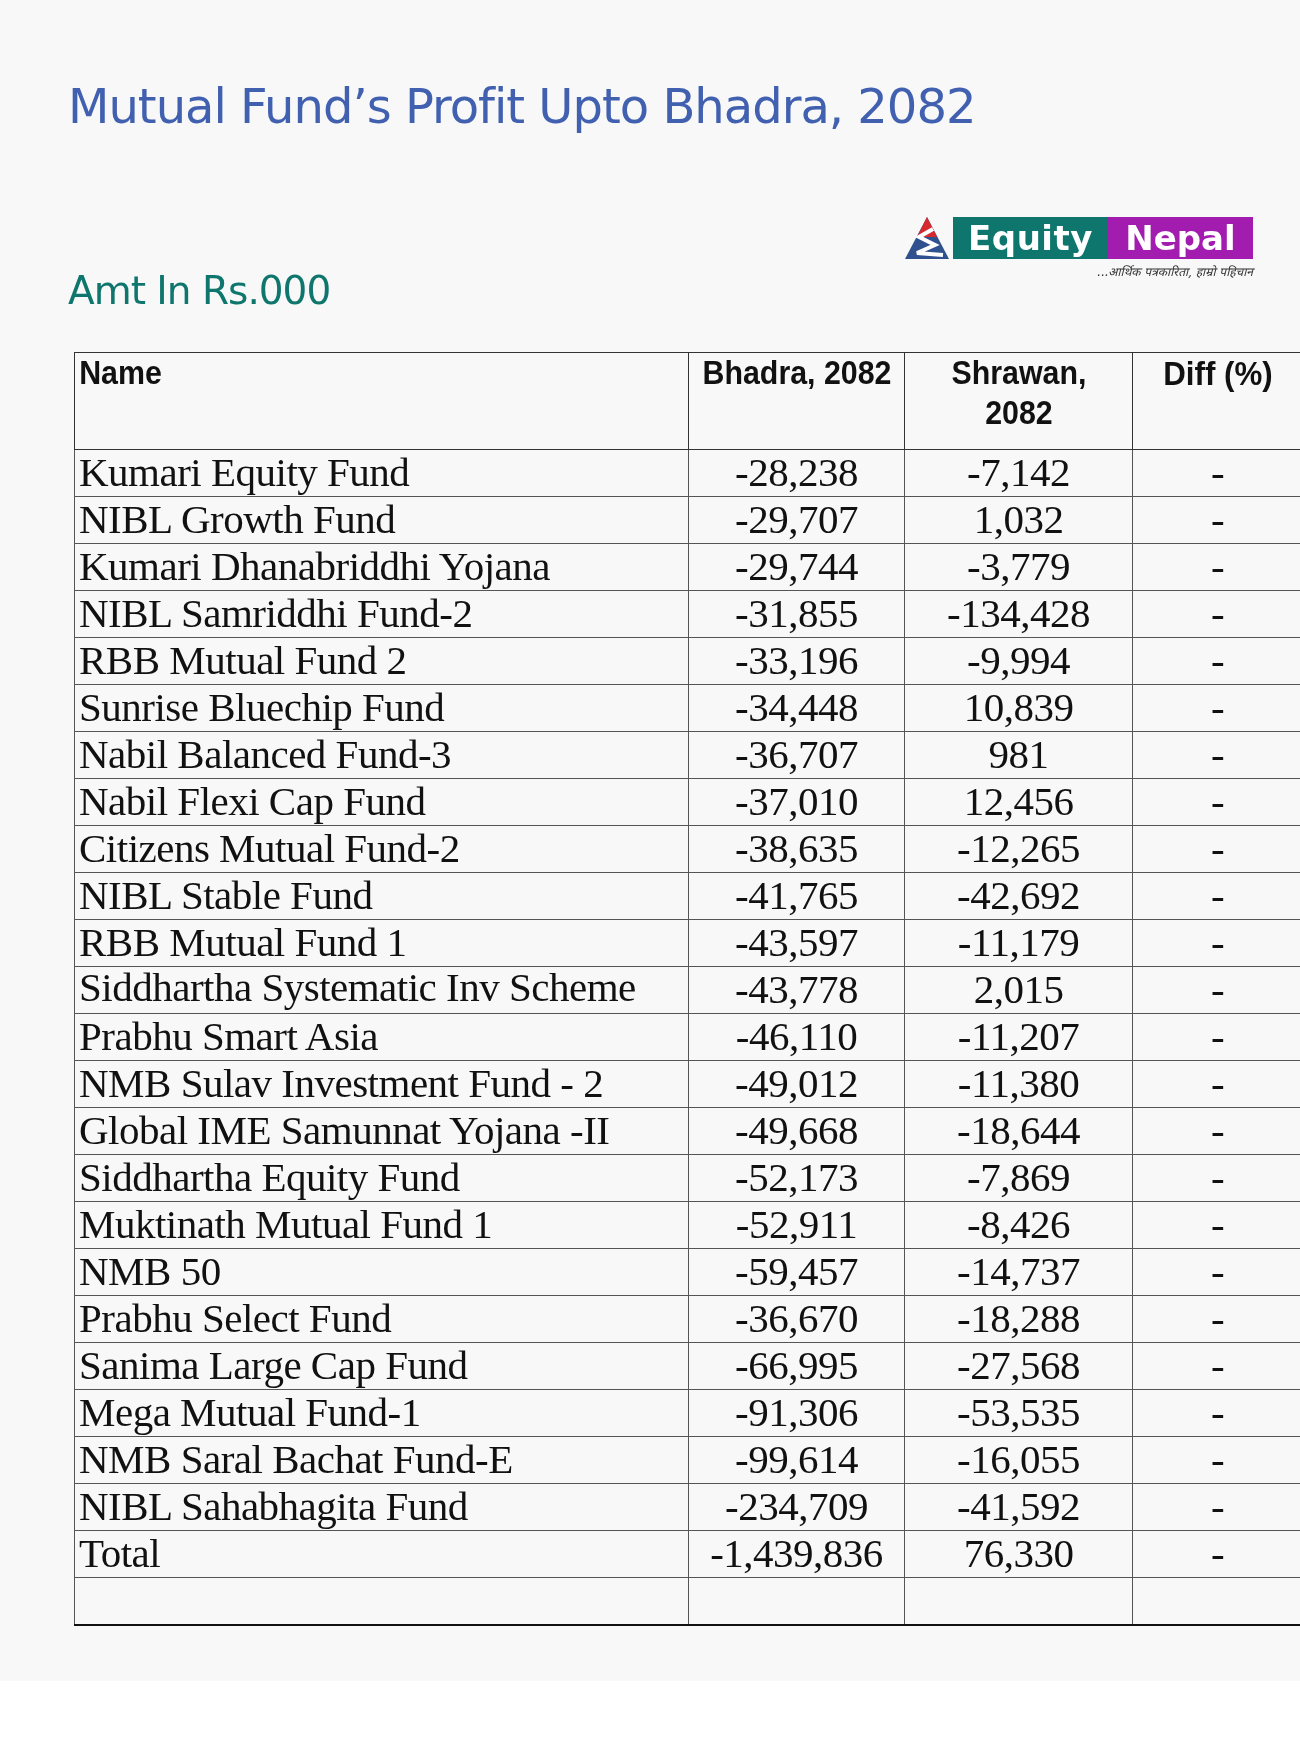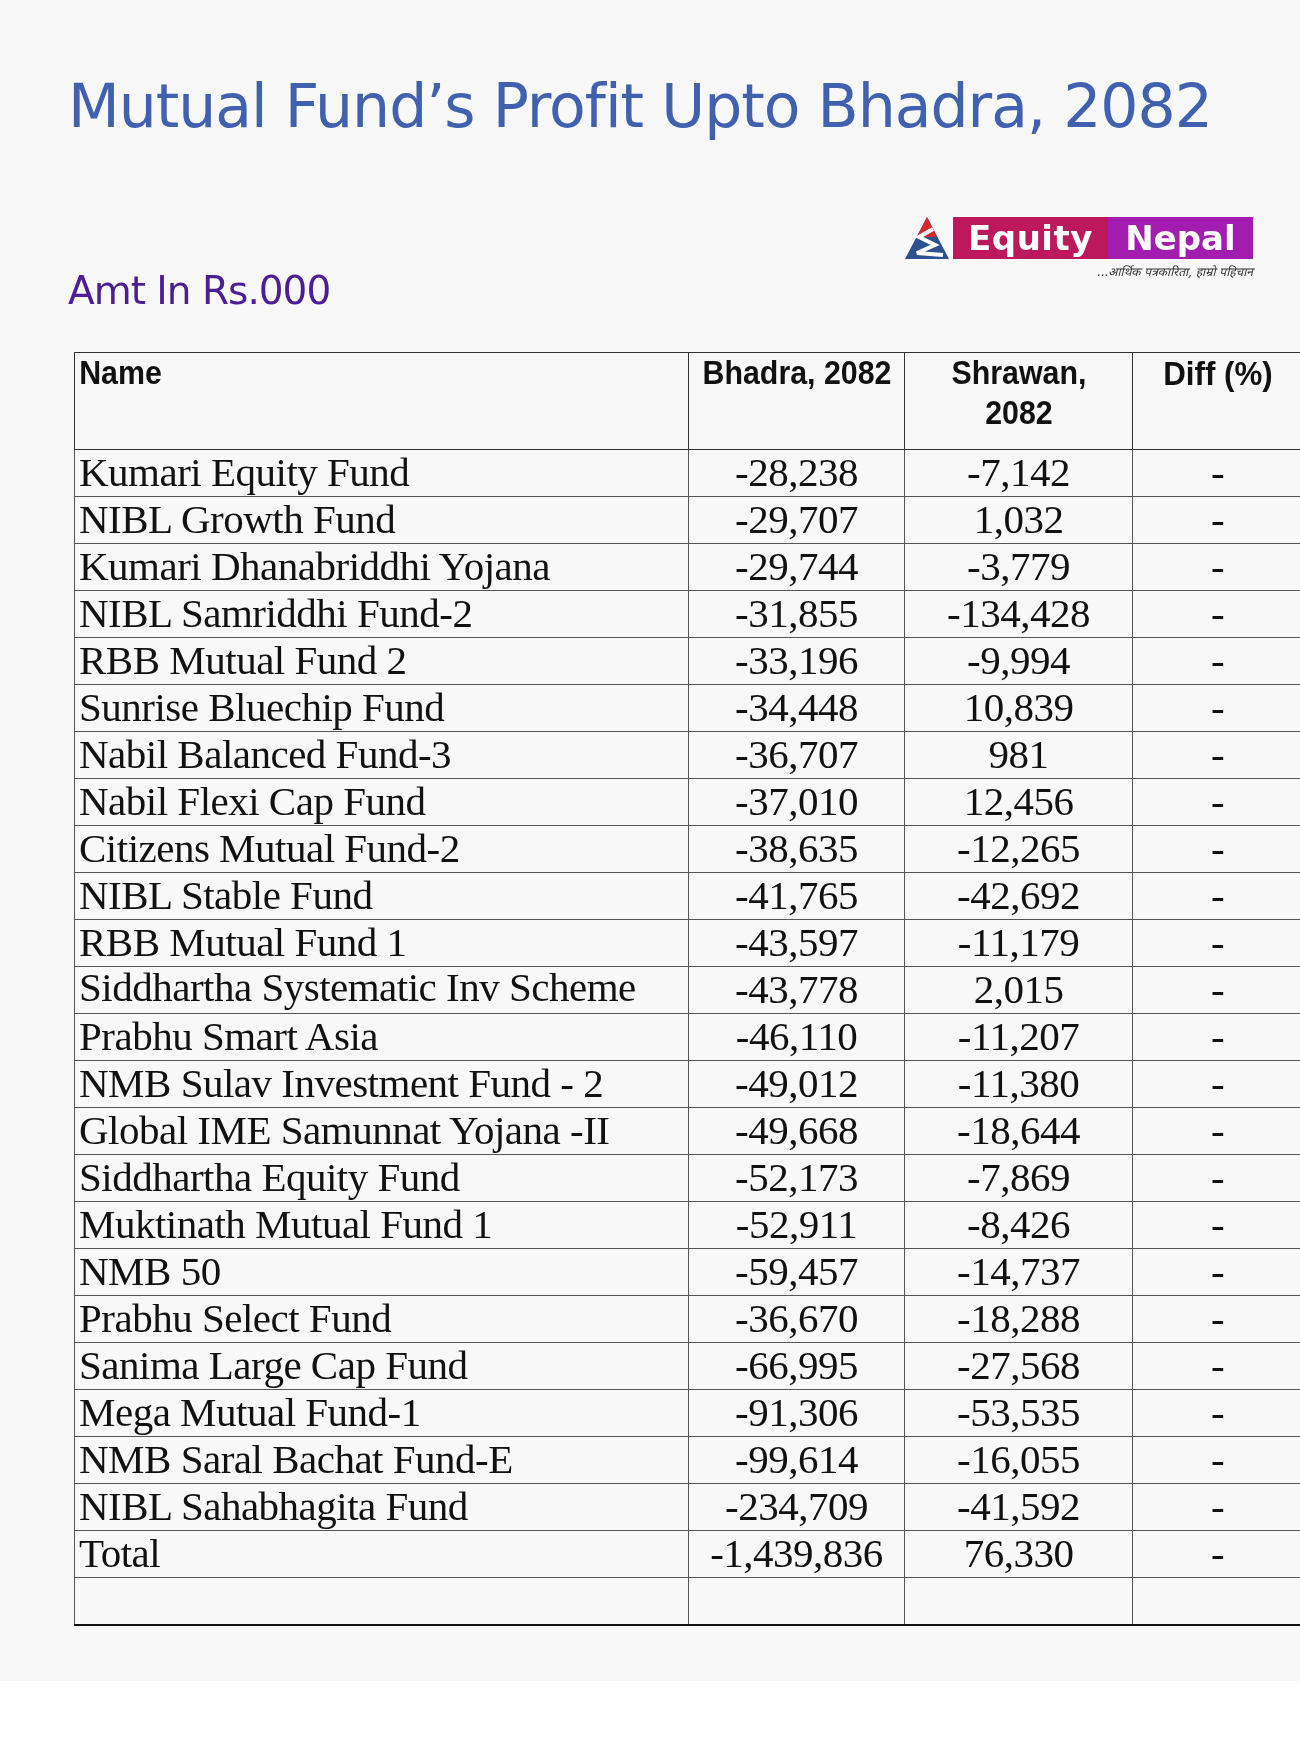--- a/index.html
+++ b/index.html
@@ -8,35 +8,35 @@
     background: #ffffff;
     font-family: "Liberation Sans", sans-serif;
   }
   .bg-grey {
     position: absolute; left: 0; top: 0; width: 1300px; height: 1681px;
     background: #f7f8f7;
   }
   .title {
     position: absolute; left: 68px; top: 62px; width: 1150px;
     color: #4160b0; font-family: "DejaVu Sans", sans-serif;
-    font-size: 60px; line-height: 88px; font-weight: 500;
+    font-size: 48px; line-height: 88px; font-weight: 500;
     letter-spacing: -1px; margin: 0;
   }
   .subtitle {
     position: absolute; left: 68px; top: 266px;
-    color: #4c1d95; font-family: "DejaVu Sans", sans-serif;
+    color: #0f766e; font-family: "DejaVu Sans", sans-serif;
     font-size: 39px; line-height: 50px; letter-spacing: -1px;
   }
   .logo {
     position: absolute; left: 903px; top: 213px; width: 350px; height: 70px;
   }
   .logo-icon { position: absolute; left: 0; top: 2px; width: 48px; height: 46px; }
   .logo-blue {
     position: absolute; left: 50px; top: 4px; width: 155px; height: 42px;
-    background: #be185d; color: #fff; font-family: "DejaVu Sans", sans-serif;
+    background: #0f766e; color: #fff; font-family: "DejaVu Sans", sans-serif;
     font-weight: bold; font-size: 34px; line-height: 42px; text-align: center;
     letter-spacing: 0.5px;
   }
   .logo-red {
     position: absolute; left: 205px; top: 4px; width: 145px; height: 42px;
     background: #a21caf; color: #fff; font-family: "DejaVu Sans", sans-serif;
     font-weight: bold; font-size: 34px; line-height: 42px; text-align: center;
   }
   .logo-tag {
     position: absolute; right: 0; top: 50px; font-size: 12px; color: #333;

